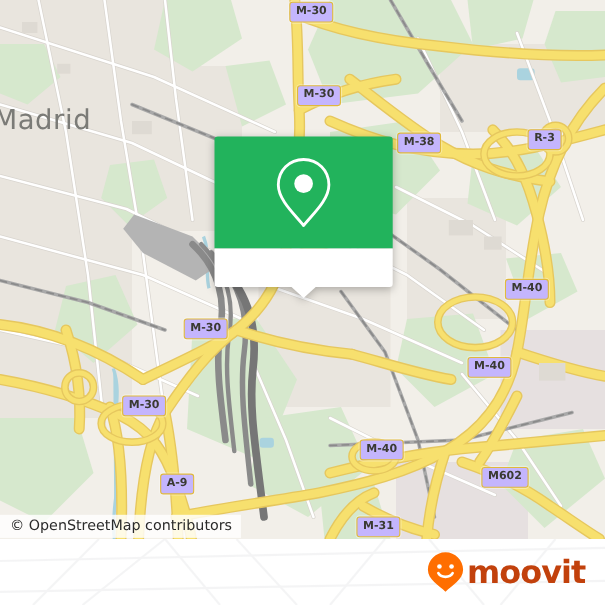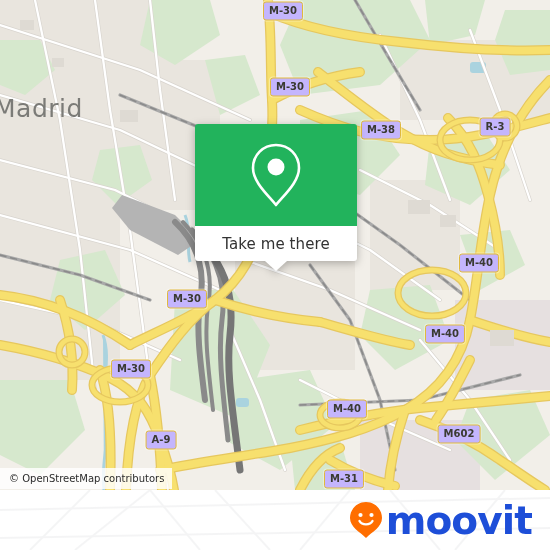--- a/index.html
+++ b/index.html
@@ -112,21 +112,21 @@
     left: 0;
     top: 468px;
     height: 21px;
     background: rgba(255,255,255,0.82);
     display: flex;
     align-items: center;
     padding: 0 8px 0 9px;
   }
   #attribution-text {
     font-family: "DejaVu Sans", sans-serif;
-    font-size: 10px;
+    font-size: 13px;
     color: #2b2b2b;
     white-space: nowrap;
   }
 
   
   #footer {
     position: absolute;
     left: 0;
     top: 490px;
     width: 550px;
@@ -156,23 +156,23 @@
     position: absolute;
     right: 18px;
     top: 0;
     height: 60px;
     display: flex;
     align-items: center;
     gap: 3px;
   }
   #logo-text {
     font-family: "DejaVu Sans", sans-serif;
-    font-size: 39px;
+    font-size: 29px;
     font-weight: bold;
-    color: #1d4ed8;
+    color: #c2410c;
     letter-spacing: -0.9px;
     line-height: 1;
   }
 </style>
 </head>
 <body>
 
 <div id="page">
 
   <div id="map">
@@ -393,21 +393,20 @@
       </div>
 
     <div id="callout">
       <div id="callout-top">
         <svg width="56" height="68" viewBox="0 0 56 68">
           <path d="M28 4 C 15 4, 5 14, 5 27 C 5 41, 20 54, 28 64 C 36 54, 51 41, 51 27 C 51 14, 41 4, 28 4 Z" fill="none" stroke="#ffffff" stroke-width="2.6" stroke-linejoin="round"></path>
           <circle cx="28" cy="26" r="8.5" fill="#ffffff"></circle>
         </svg>
       </div>
       <div id="callout-bottom">
-        <span id="callout-label">Take me there</span>
         <div id="callout-pointer"></div>
       </div>
     </div>
 
     <div id="attribution">
       <span id="attribution-text">© OpenStreetMap contributors</span>
     </div>
   </div>
 
   <div id="footer">

